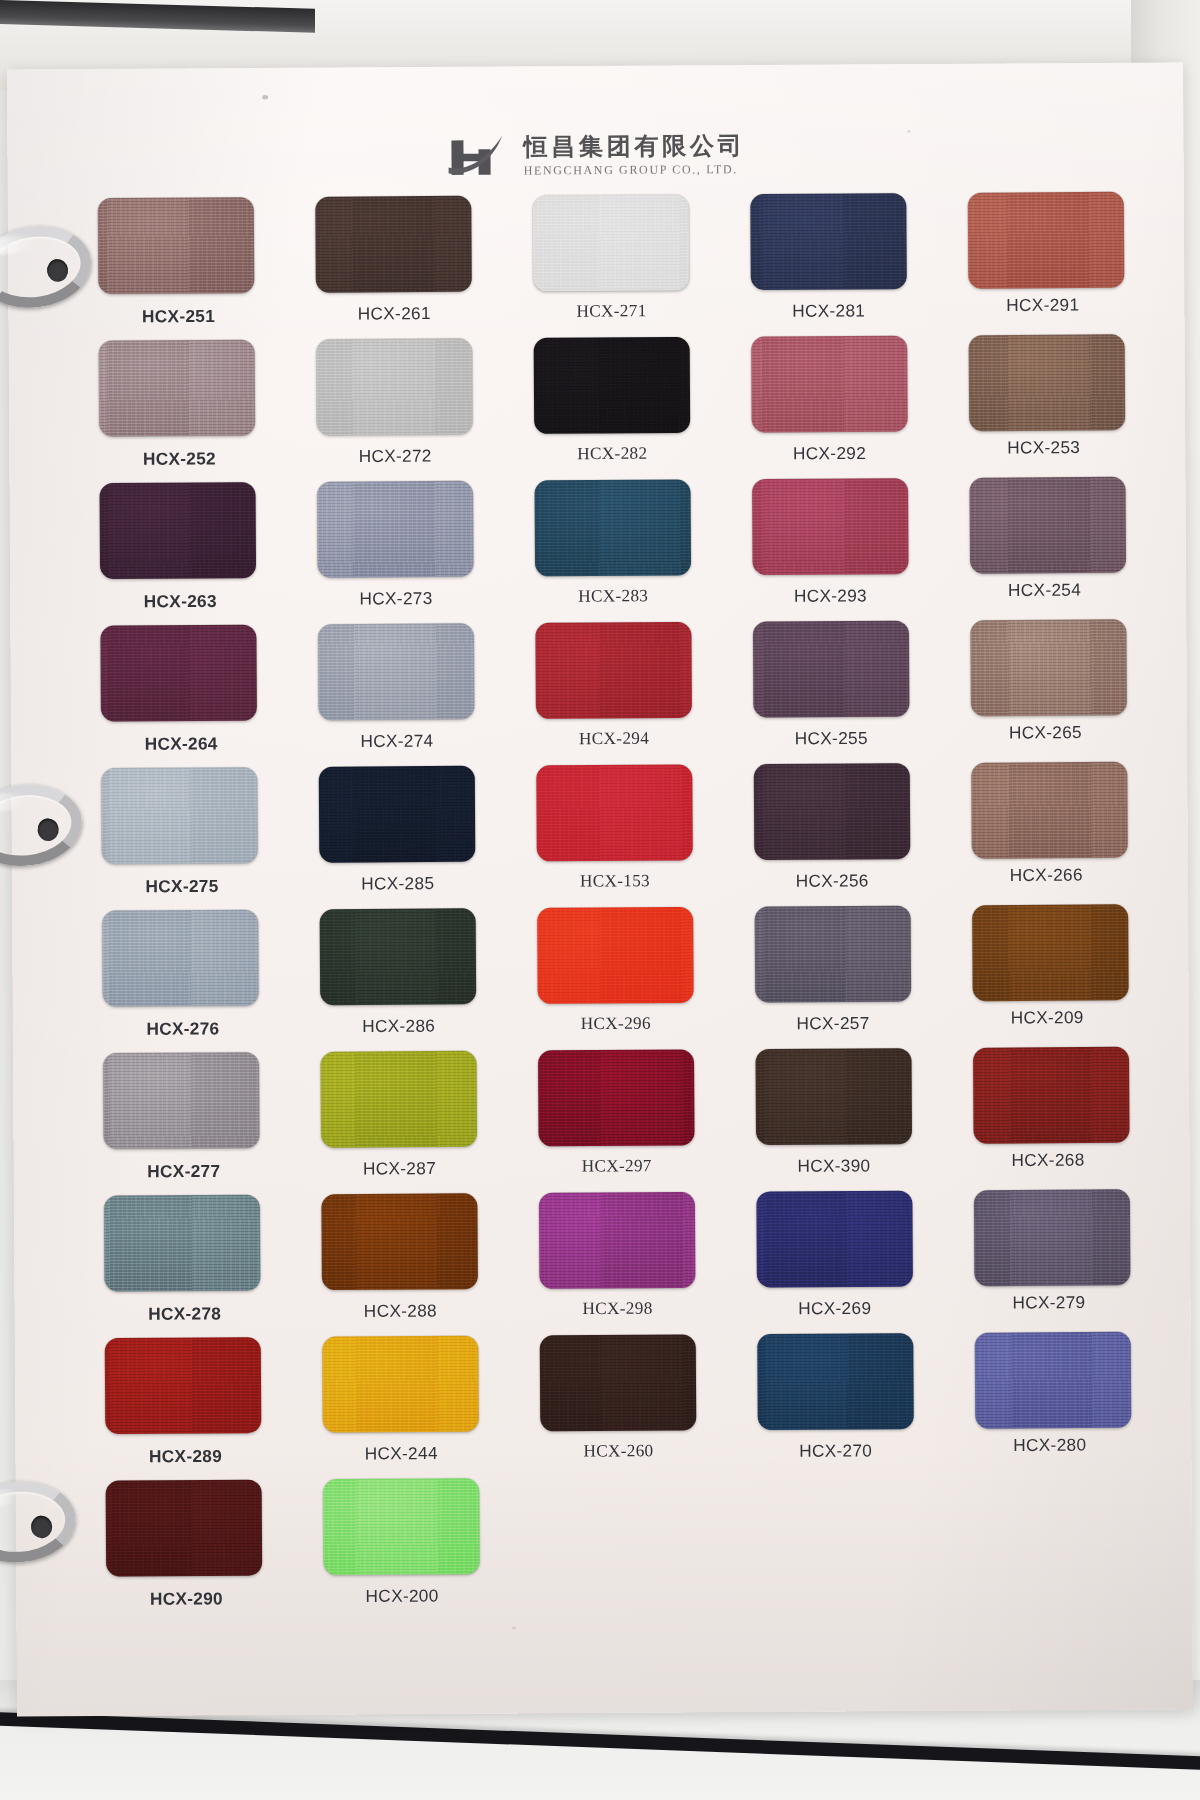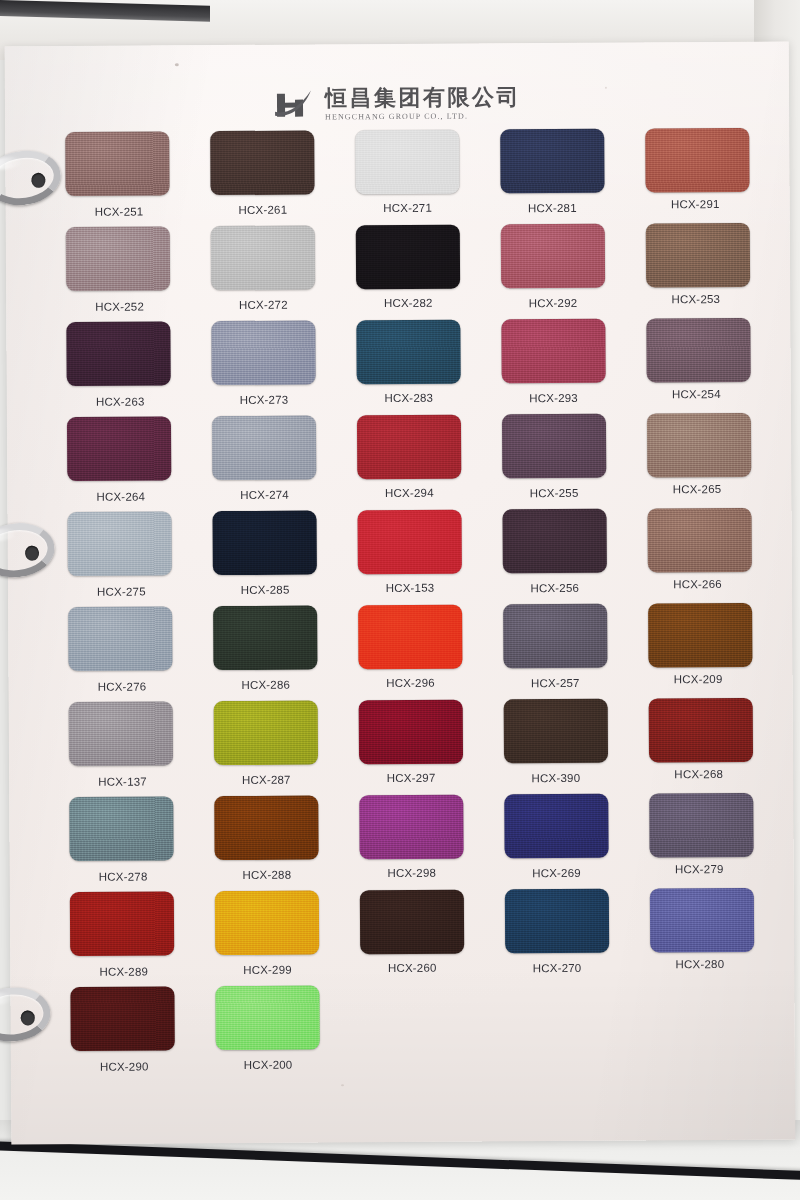--- a/index.html
+++ b/index.html
@@ -74,21 +74,21 @@
 
   
   .brand{
     position:absolute;left:0;top:36px;width:784px;height:48px;
     display:flex;align-items:center;justify-content:center;gap:12px;
   }
   .logo-mark{position:relative;width:40px;height:36px;flex:0 0 auto;opacity:.82;}
   .brand-text{display:flex;flex-direction:column;line-height:1;opacity:.80;}
   .brand-cn{
     font-family:"DejaVu Sans", sans-serif;
-    font-size:22px;font-weight:700;color:#2a2a2e;letter-spacing:2.5px;
+    font-size:16px;font-weight:700;color:#2a2a2e;letter-spacing:2.5px;
   }
   .brand-en{
     font-size:8px;color:#55555a;letter-spacing:1.1px;margin-top:4px;
     font-family:"Liberation Serif", serif;
   }
 
   
   .grid{
     position:absolute;left:52px;top:86px;width:700px;
     display:grid;grid-template-columns:repeat(5,1fr);
@@ -106,22 +106,22 @@
       repeating-linear-gradient(90deg, rgba(255,255,255,.05) 0px, rgba(255,255,255,.05) 1px, rgba(0,0,0,.045) 1px, rgba(0,0,0,.045) 3px),
       radial-gradient(ellipse 130% 110% at 35% 25%, rgba(255,255,255,.16) 0%, rgba(255,255,255,0) 55%, rgba(0,0,0,.10) 100%);
     mix-blend-mode:overlay;
   }
   .chip-label{
     margin-top:9px;font-size:11.5px;color:#33333a;letter-spacing:.2px;
     font-family:"Liberation Sans", sans-serif;white-space:nowrap;
   }
 
   
-  .cell:nth-child(5n+1) .chip-label{transform:translate(1px,1px);}
-  .cell:nth-child(5n+3) .chip-label{transform:translate(0px,-1px);}
+  .cell:nth-child(5n+1) .chip-label{transform:translate(1px,1px);font-weight:bold;}
+  .cell:nth-child(5n+3) .chip-label{transform:translate(0px,-1px);font-family:Liberation Serif, serif;}
   .cell:nth-child(5n)   .chip-label{transform:translate(-2px,-3px);}
 </style>
 </head>
 <body>
 
 <div id="photo">
 
   <div class="backdrop-top"></div>
   <div class="backdrop-dark-strip"></div>
   <div class="backdrop-right"></div>
@@ -265,21 +265,21 @@
         <div class="cell">
           <div class="chip" style="background: rgb(93, 87, 102);"></div>
           <div class="chip-label">HCX-257</div>
         </div>
         <div class="cell">
           <div class="chip" style="background: rgb(110, 63, 23);"></div>
           <div class="chip-label">HCX-209</div>
         </div>
         <div class="cell">
           <div class="chip" style="background: rgb(150, 144, 150);"></div>
-          <div class="chip-label">HCX-137</div>
+          <div class="chip-label">HCX-277</div>
         </div>
         <div class="cell">
           <div class="chip" style="background: rgb(155, 163, 32);"></div>
           <div class="chip-label">HCX-287</div>
         </div>
         <div class="cell">
           <div class="chip" style="background: rgb(126, 16, 38);"></div>
           <div class="chip-label">HCX-297</div>
         </div>
         <div class="cell">
@@ -309,21 +309,21 @@
         <div class="cell">
           <div class="chip" style="background: rgb(94, 85, 105);"></div>
           <div class="chip-label">HCX-279</div>
         </div>
         <div class="cell">
           <div class="chip" style="background: rgb(149, 27, 24);"></div>
           <div class="chip-label">HCX-289</div>
         </div>
         <div class="cell">
           <div class="chip" style="background: rgb(224, 163, 19);"></div>
-          <div class="chip-label">HCX-299</div>
+          <div class="chip-label">HCX-244</div>
         </div>
         <div class="cell">
           <div class="chip" style="background: rgb(50, 32, 28);"></div>
           <div class="chip-label">HCX-260</div>
         </div>
         <div class="cell">
           <div class="chip" style="background: rgb(29, 58, 88);"></div>
           <div class="chip-label">HCX-270</div>
         </div>
         <div class="cell">

